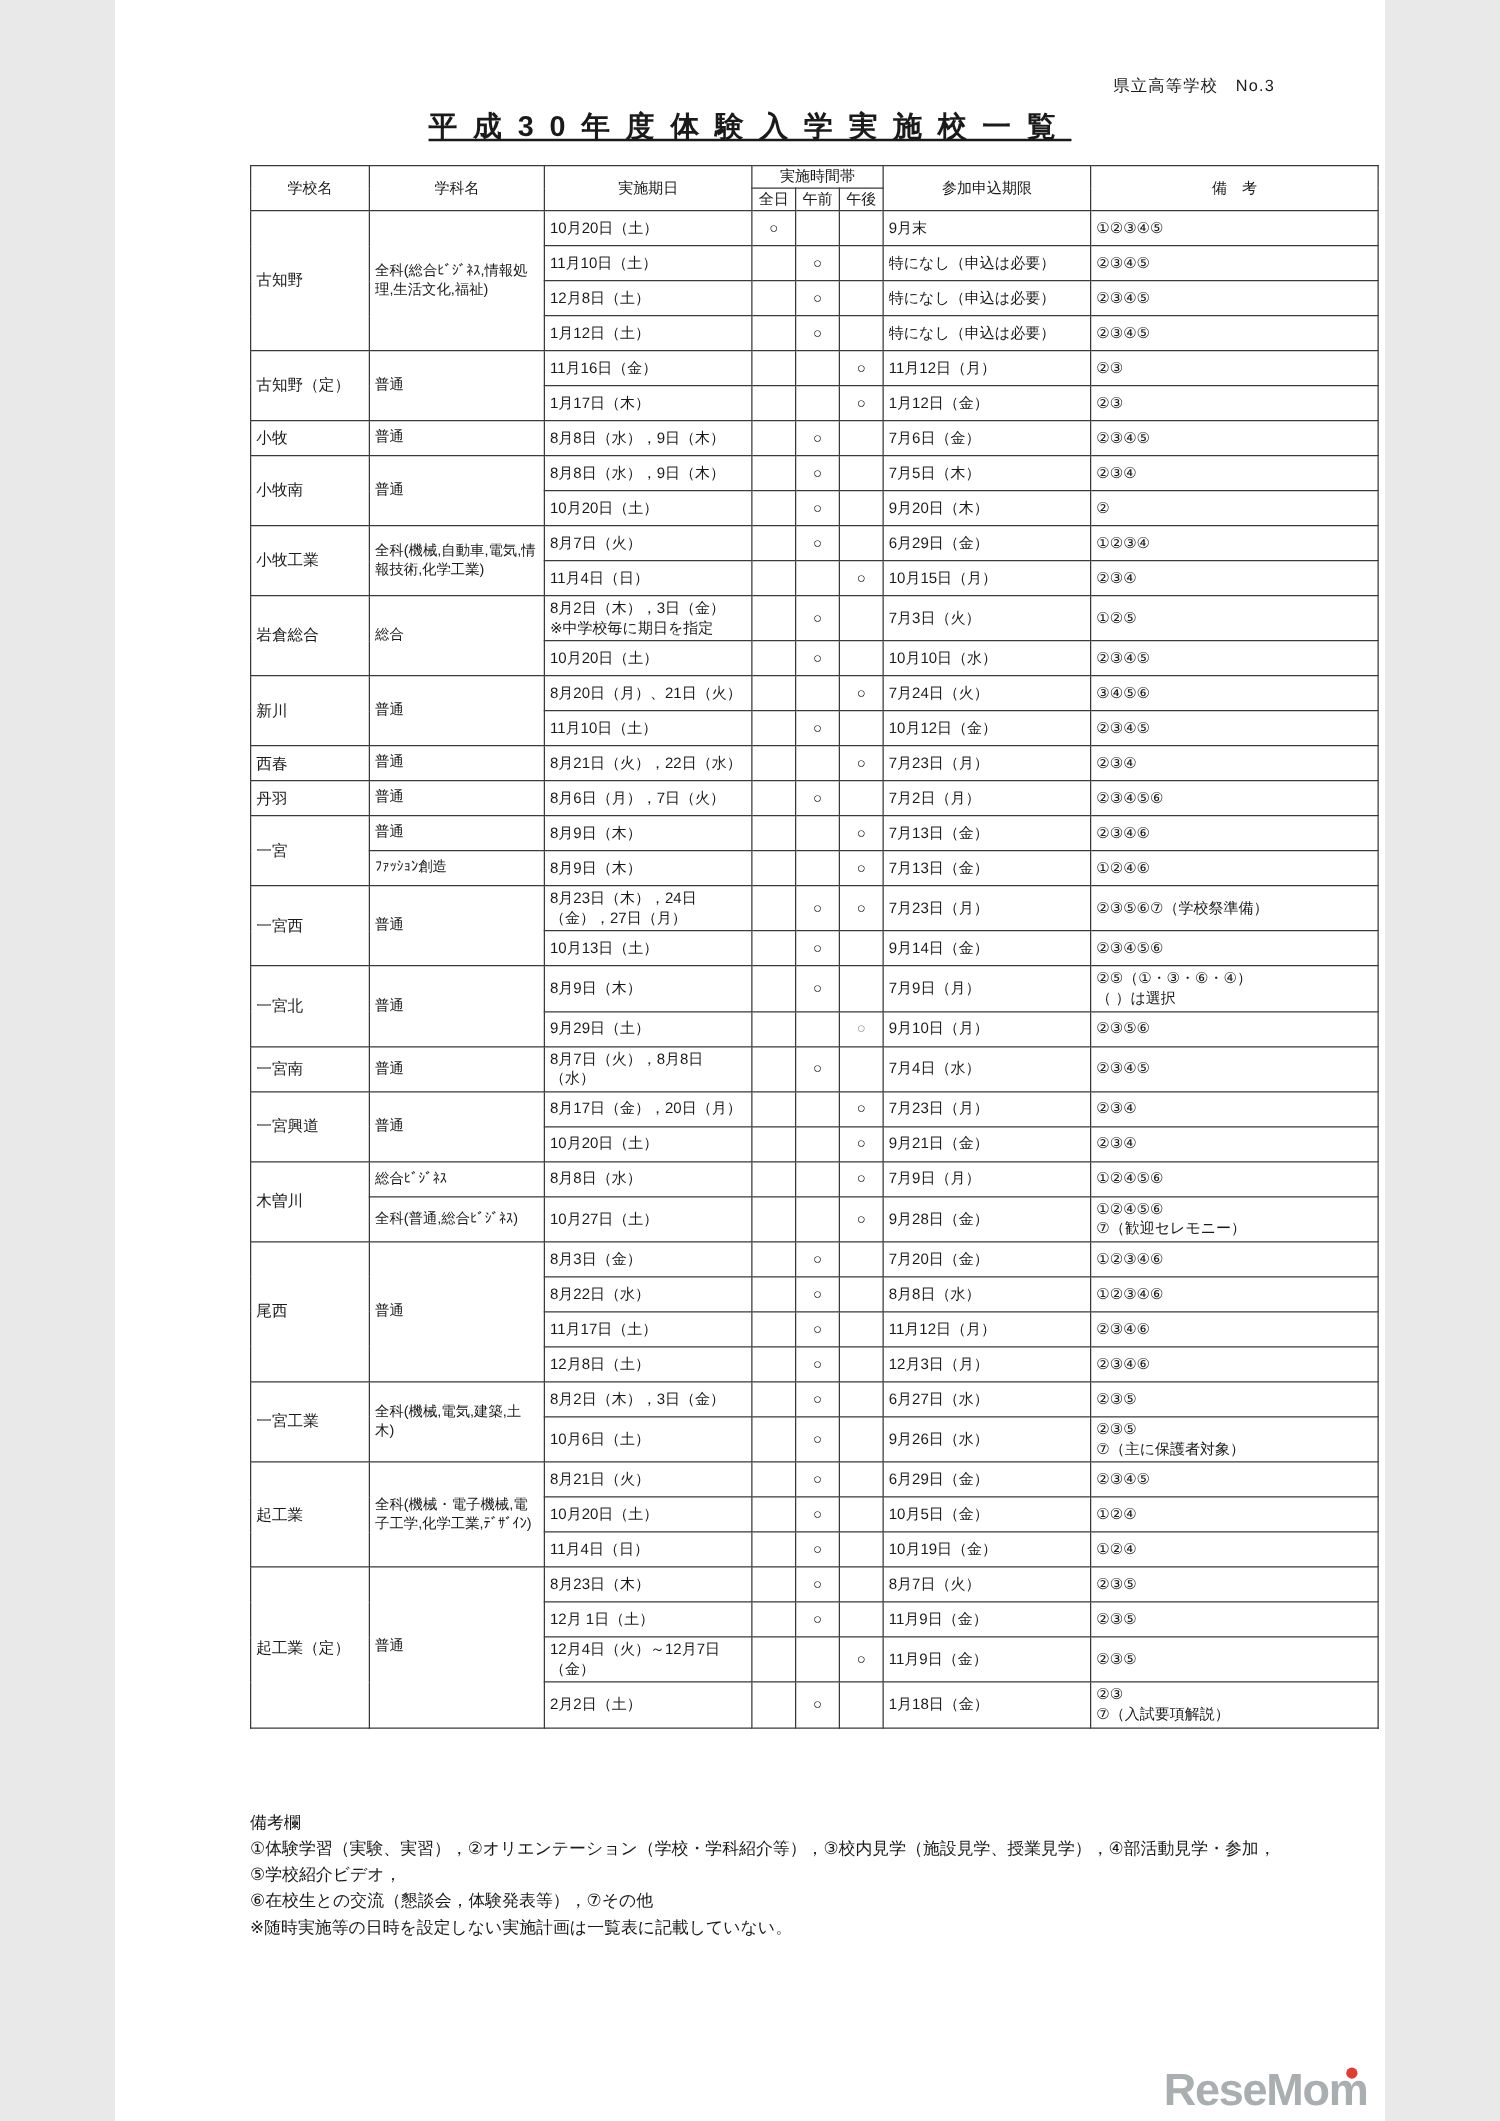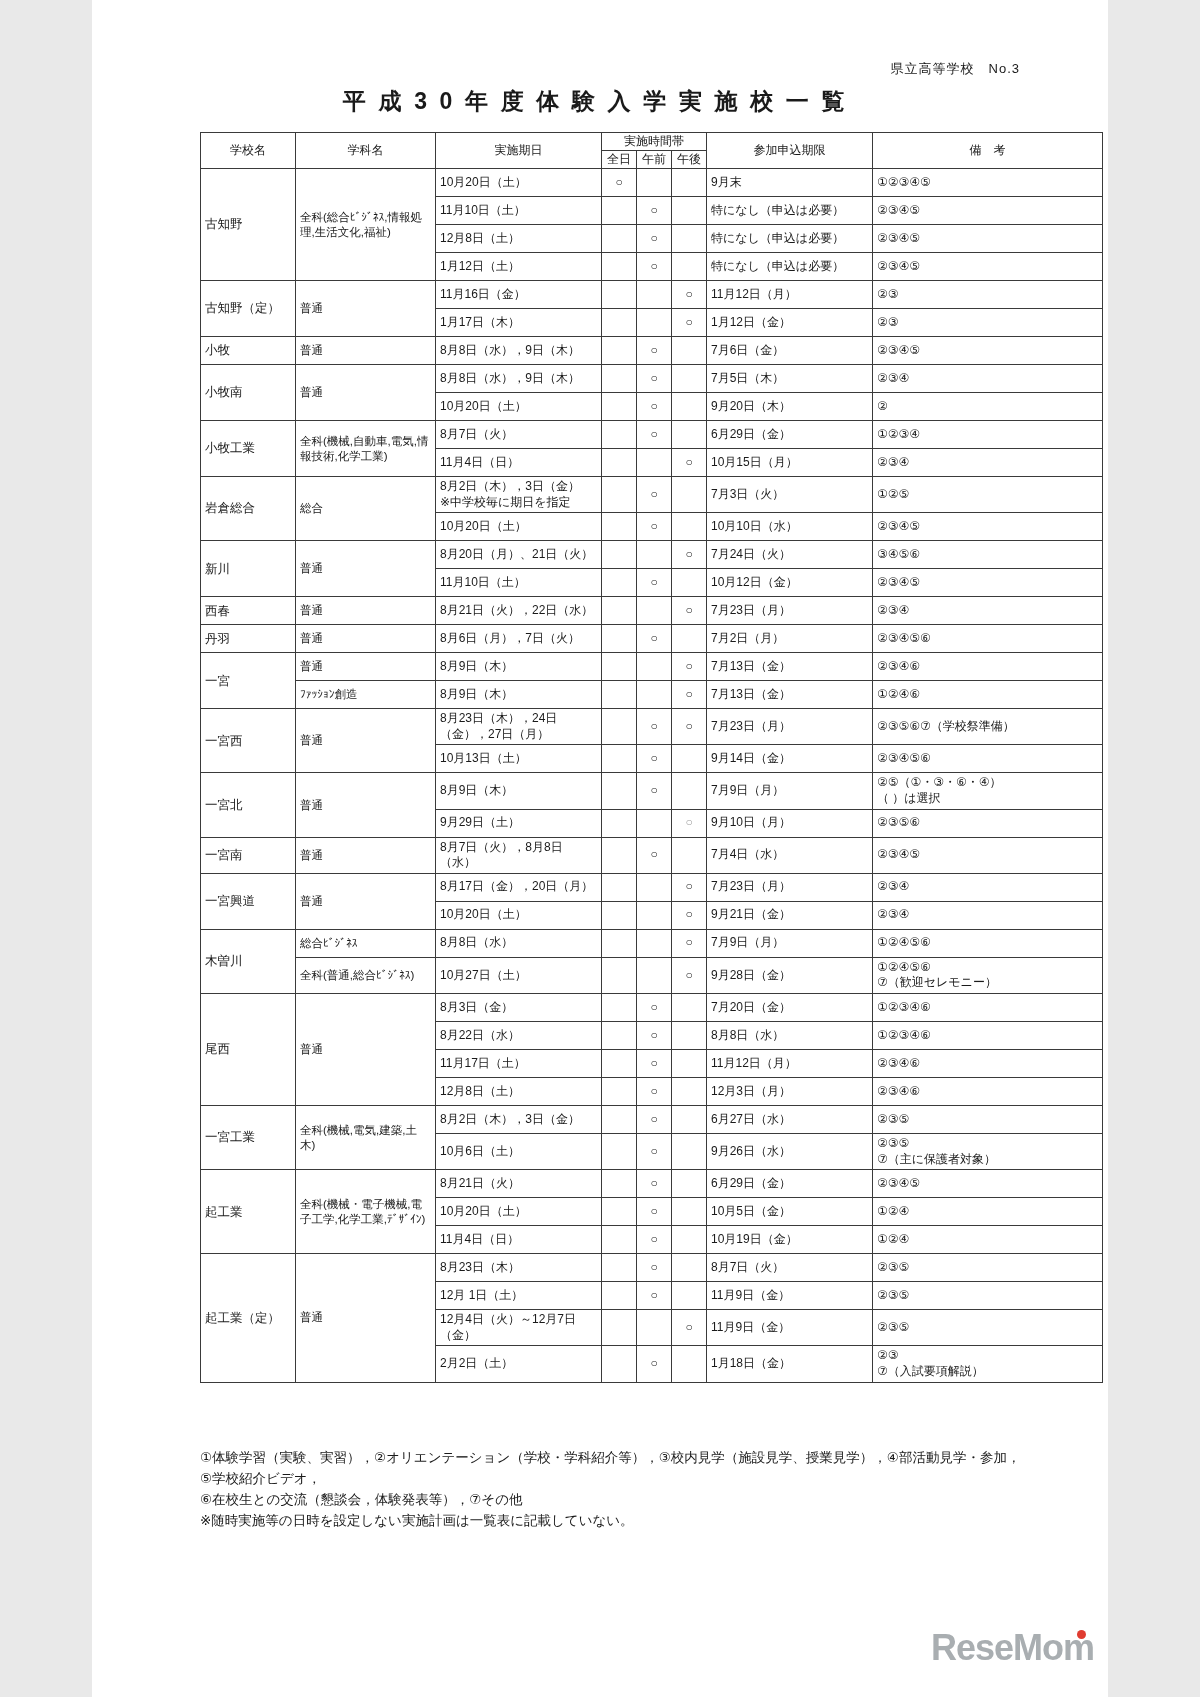--- a/index.html
+++ b/index.html
@@ -12,21 +12,21 @@
     color:#1a1a1a;
     overflow:hidden;
   }
   .corner {
     position:absolute; top:60px; right:88px;
     font-size:13px; letter-spacing:1px;
   }
   .title {
     position:absolute; top:86px; left:0; width:100%;
     margin:0; text-align:center;
-    font-size:23px; font-weight:bold; letter-spacing:0.55em;
+    font-size:23px; font-weight:bold; letter-spacing:0.55em;text-decoration:underline;
   }
   .table-wrap { position:absolute; top:132px; left:108px; }
   table { border-collapse:collapse; table-layout:fixed; width:902px; }
   th, td {
     border:1px solid #3a3a3a;
     font-size:12px;
     padding:2px 4px;
     vertical-align:middle;
     overflow:hidden;
   }
@@ -43,21 +43,21 @@
   td.dept-cell { font-size:11.5px; }
   td.circle { text-align:center; padding:2px 1px; font-size:12px; }
   td.circle.light { color:#9a9a9a; }
   td.date-cell, td.deadline-cell, td.remarks-cell { font-size:12px; }
   .footer {
     position:absolute; top:1448px; left:108px; right:80px;
     font-size:13.5px; line-height:1.55;
   }
   .footer div { margin:0; }
   .logo {
-    position:absolute; right:14px; bottom:28px;
+    position:absolute; right:14px; bottom:4px;
     font-size:36px; font-weight:bold;
     color:#a9aeb1; letter-spacing:-1px;
   }
   .logo-dot {
     position:absolute; top:3px; right:8px;
     width:9px; height:9px; border-radius:50%;
     background:#e03c31;
   }
 </style>
 </head>
@@ -468,20 +468,21 @@
             <td class="circle"></td>
             <td class="deadline-cell">1月18日（金）</td>
             <td class="remarks-cell">②③
 ⑦（入試要項解説）</td>
           </tr>
         </tbody>
     </table>
   </div>
 
   <div class="footer">
+    <div>備考欄</div>
     <div>①体験学習（実験、実習），②オリエンテーション（学校・学科紹介等），③校内見学（施設見学、授業見学），④部活動見学・参加，⑤学校紹介ビデオ，</div>
     <div>⑥在校生との交流（懇談会，体験発表等），⑦その他</div>
     <div>※随時実施等の日時を設定しない実施計画は一覧表に記載していない。</div>
   </div>
 
   <div class="logo">
     <span class="logo-dot"></span>
     <span>ReseMom</span>
   </div>
 

